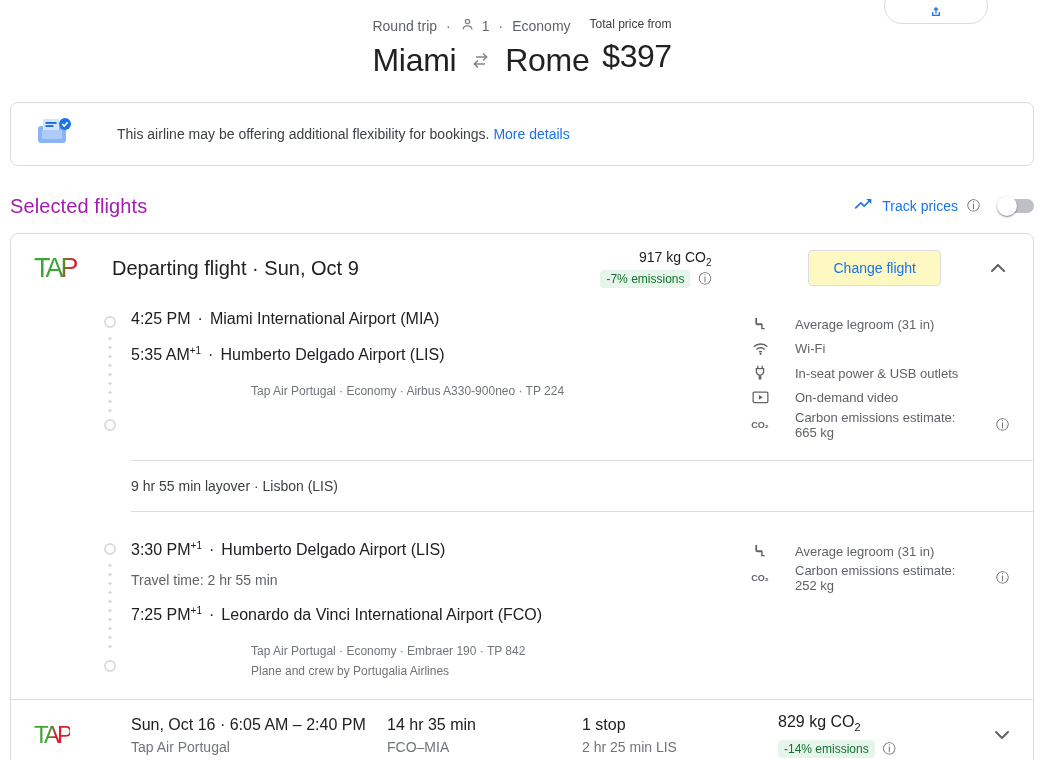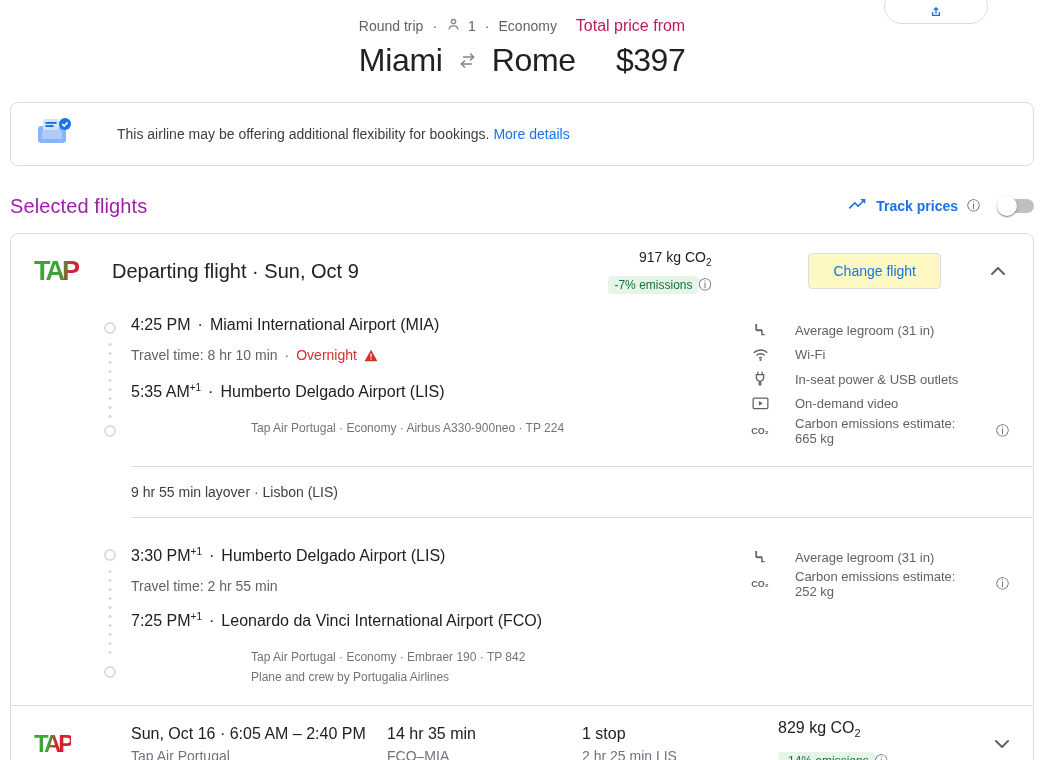--- a/index.html
+++ b/index.html
@@ -12,61 +12,61 @@
     position: relative;
   }
   .page { padding: 14px 11px 0 10px; }
 
   
   .top-header { display: flex; justify-content: center; align-items: flex-start; position: relative; }
   .trip-meta { display: flex; align-items: center; gap: 7px; font-size: 14px; color: #5f6368; padding-top: 3px; }
   .trip-meta .sep { margin: 0 2px; }
   .route-title { display: flex; align-items: center; gap: 14px; font-size: 32px; font-weight: 400; color: #202124; margin-top: 7px; letter-spacing: -0.3px; }
   .price-block { text-align: right; padding-top: 3px; }
-  .price-label { font-size: 16px; color: #be185d; }
+  .price-label { font-size: 12px; color: #404040; }
   .price-value { font-size: 32px; font-weight: 500; margin-top: 7px; letter-spacing: -0.5px; }
   .partial-button {
     position: absolute; top: -26px; right: 46px; width: 104px; height: 36px;
     border: 1px solid #dadce0; border-radius: 18px; background: #fff;
     display: flex; align-items: flex-end; justify-content: center; padding-bottom: 2px;
     cursor: pointer;
   }
 
   
   .banner {
     margin-top: 23px; border: 1px solid #dadce0; border-radius: 8px;
     display: flex; align-items: center; padding: 13px 16px 13px 24px; min-height: 58px;
   }
   .banner-text { font-size: 14px; color: #3c4043; margin-left: 44px; }
   .banner-link { color: #1a73e8; text-decoration: none; cursor: pointer; }
 
   
   .section-row { display: flex; justify-content: space-between; align-items: center; margin-top: 28px; }
   .section-title { font-size: 20px; font-weight: 500; color: #a21caf; letter-spacing: 0.1px; }
   .track-prices { display: flex; align-items: center; gap: 9px; cursor: pointer; }
-  .track-label { font-size: 14px; font-weight: 700; color: #1a73e8; }
+  .track-label { font-size: 14px; font-weight: 400; color: #1a73e8; }
   .info-glyph { font-size: 13px; color: #5f6368; font-style: normal; }
   .toggle { position: relative; width: 37px; height: 20px; margin-left: 8px; cursor: pointer; }
   .toggle-track { position: absolute; left: 3px; top: 3px; width: 34px; height: 14px; border-radius: 7px; background: #9aa0a6; opacity: 0.65; }
   .toggle-knob { position: absolute; left: 0; top: 0; width: 20px; height: 20px; border-radius: 50%; background: #fff; box-shadow: 0 1px 1px rgba(0,0,0,.35), 0 1px 3px rgba(0,0,0,.2); }
 
   
   .card { margin-top: 15px; border: 1px solid #dadce0; border-radius: 8px; background: #fff; }
   .tap-logo {
-    font-weight: 700; letter-spacing: -3px; line-height: 1;
+    font-weight: 400; letter-spacing: -3px; line-height: 1;
     background: linear-gradient(100deg, #3da435 0%, #3da435 40%, #d6202f 58%, #d6202f 100%);
     -webkit-background-clip: text; background-clip: text; color: transparent;
   }
   .flight-header { display: flex; align-items: center; padding: 15px 24px 13px 23px; }
   .fh-logo { width: 66px; font-size: 27px; }
   .fh-title { font-size: 20px; color: #202124; margin-left: 12px; }
   .co2-block { margin-left: auto; display: flex; flex-direction: column; align-items: flex-end; }
   .co2-main { font-size: 14px; color: #202124; }
   .co2-main sub { font-size: 10px; }
-  .badge-row { display: flex; align-items: center; margin-top: 8px; }
+  .badge-row { display: flex; align-items: center; gap: 8px; margin-top: 2px; }
   .emission-badge { background: #e6f4ea; color: #137333; font-size: 12px; padding: 2px 6px; border-radius: 4px; }
   .change-btn {
     margin-left: 97px; padding: 9px 24px; border: 1px solid #dadce0; border-radius: 4px;
     background: #fef9c3; color: #1a73e8; font-size: 14px; font-weight: 500;
     font-family: "Liberation Sans", sans-serif; cursor: pointer;
   }
   .fh-chevron { margin-left: 46px; cursor: pointer; display: flex; align-items: center; padding: 4px; }
 
   .seg-block { display: flex; padding: 8px 24px 0 0; }
   .seg-block.second { padding-top: 24px; padding-bottom: 18px; }
@@ -219,27 +219,20 @@
     <div class="seg-block">
       <div class="seg-left">
         <div class="timeline">
           <div class="tl-circle top"></div>
           <div class="tl-dots"></div>
           <div class="tl-circle bottom"></div>
         </div>
         <div class="time-row">
           <span>4:25 PM</span><span class="sep">·</span><span>Miami International Airport (MIA)</span>
         </div>
-        <div class="travel-row">
-          <span>Travel time: 8 hr 10 min</span><span class="sep">·</span><span class="overnight">Overnight</span><span class="warn-icon"><svg width="14" height="13" viewBox="0 0 24 22">
-                <path d="M1 21 h22 L12 1 z" fill="#d93025"></path>
-                <rect x="10.9" y="8" width="2.2" height="6" fill="#fff"></rect>
-                <rect x="10.9" y="16" width="2.2" height="2.2" fill="#fff"></rect>
-              </svg></span>
-        </div>
         <div class="time-row">
           <span>5:35 AM</span><sup>+1</sup><span class="sep">·</span><span>Humberto Delgado Airport (LIS)</span>
         </div>
         <div class="seg-meta">Tap Air Portugal · Economy · Airbus A330-900neo · TP 224</div>
       </div>
       <div class="seg-right">
         <div class="amenity">
           <span class="aicon">
               <svg width="16" height="16" viewBox="0 0 24 24" fill="#5f6368">
                 <path d="M5 3 h2.6 v8 h6.4 c1.2 0 2 .9 2 2 v5 h3 v2 h-5.2 v-6 H8 c-1.7 0 -3 -1.3 -3 -3 z"></path>

